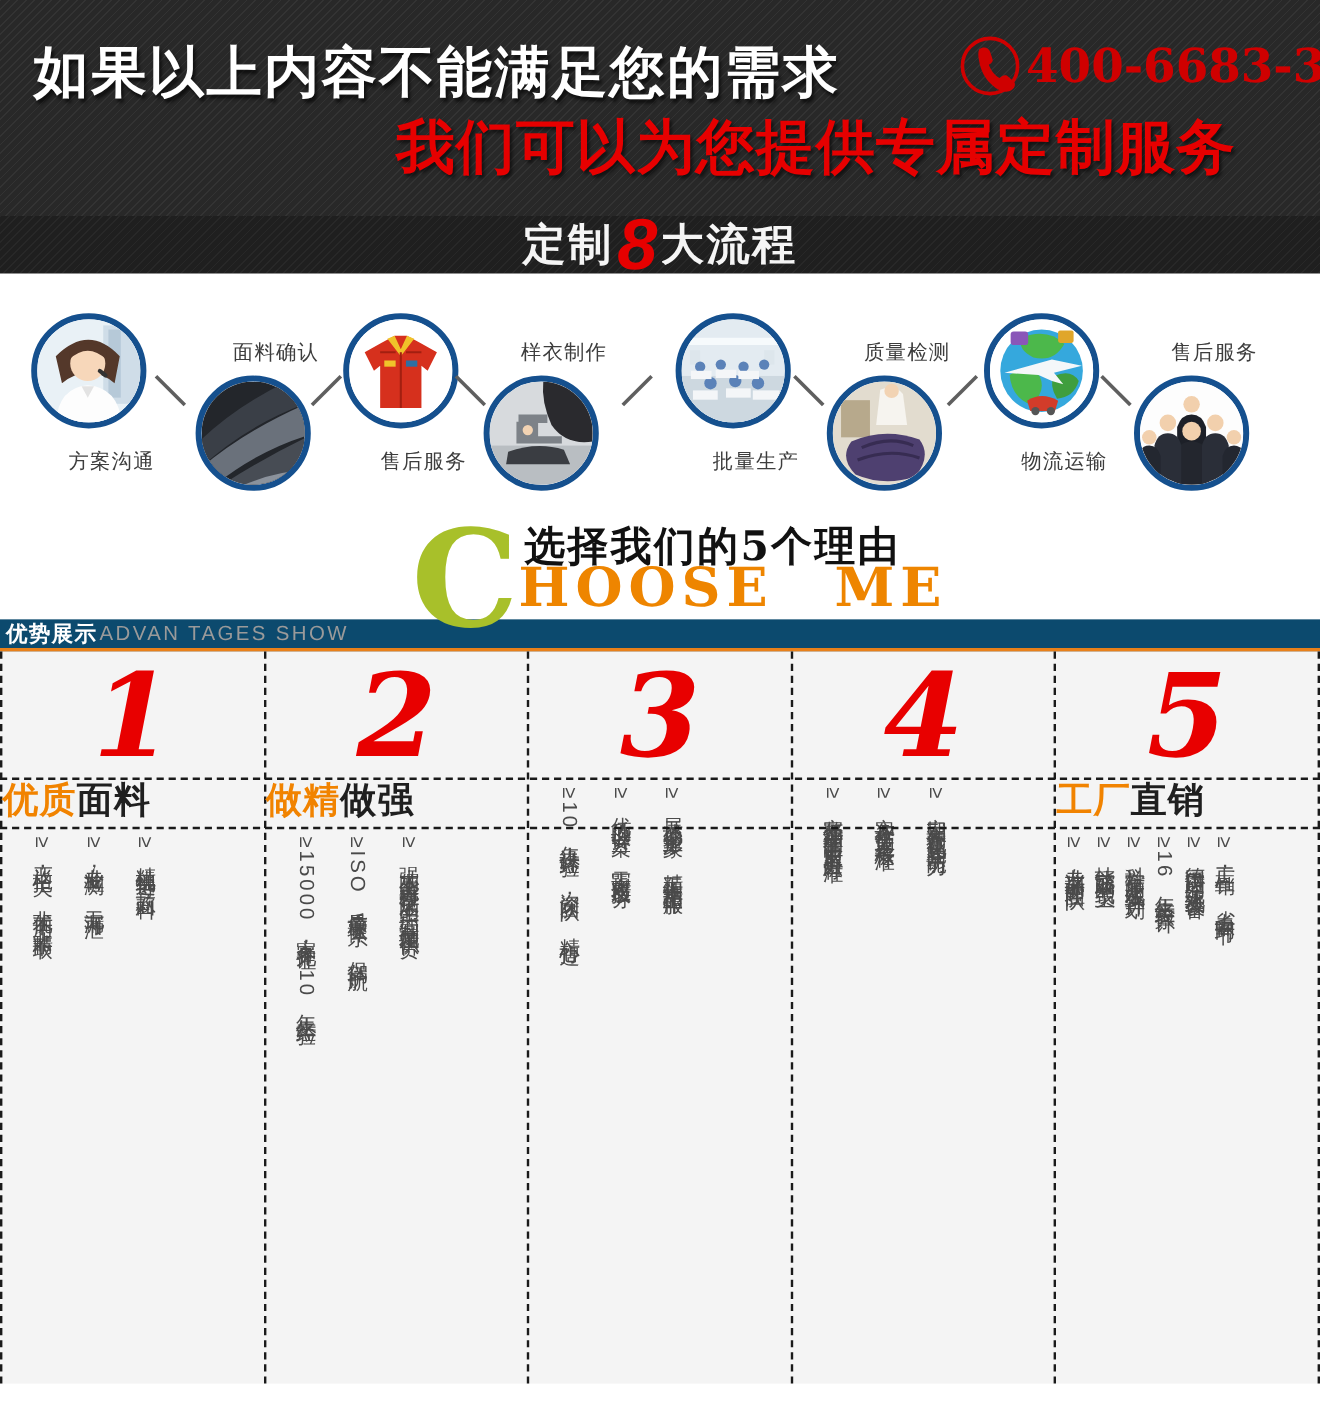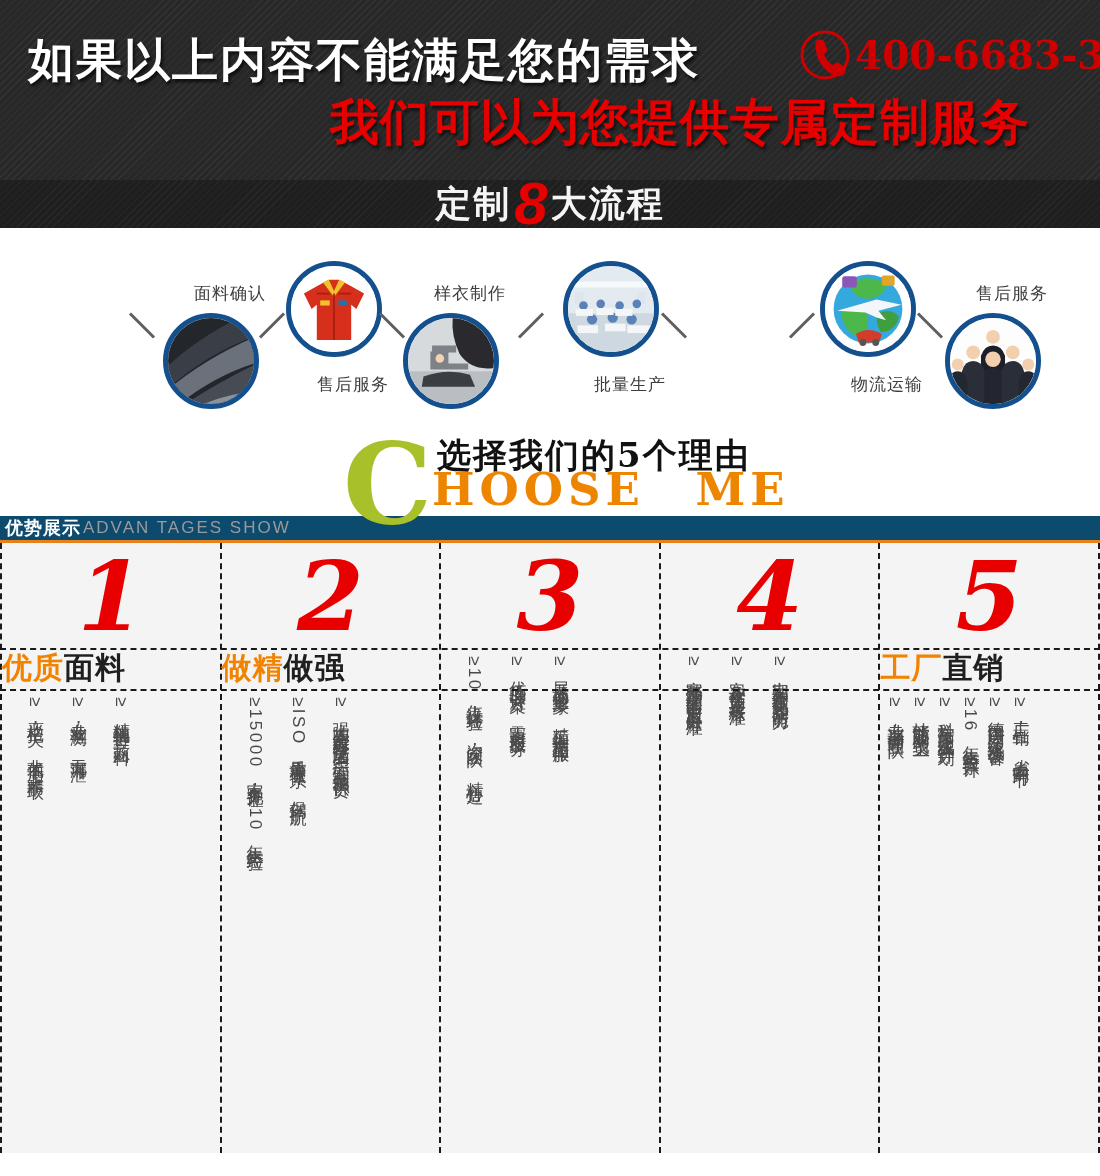--- a/index.html
+++ b/index.html
@@ -133,20 +133,36 @@
   <div class="headline-red">我们可以为您提供专属定制服务</div>
   <div class="process-title">
     <span class="pt-text">定制</span>
     <span class="pt-eight">8</span>
     <span class="pt-text">大流程</span>
   </div>
 </div>
 
 <div class="process">
 
+  <div class="step high" style="left:19px">
+    <div class="circle">
+      <svg viewBox="0 0 100 100">
+        <rect width="100" height="100" fill="#e9f1f6"></rect>
+        <rect x="64" y="6" width="36" height="76" fill="#cfdde8"></rect>
+        <rect x="69" y="10" width="12" height="66" fill="#b6c9d8"></rect>
+        <path d="M18 36 Q50 4 80 36 L75 62 Q50 42 24 62 Z" fill="#54382a"></path>
+        <circle cx="49" cy="43" r="17" fill="#f7d7ba"></circle>
+        <path d="M31 39 Q49 22 67 39 L67 30 Q49 17 31 30 Z" fill="#54382a"></path>
+        <path d="M18 100 Q21 66 49 64 Q78 66 82 100 Z" fill="#fdfdfd"></path>
+        <path d="M43 65 L49 76 L55 65 Z" fill="#e3e3e3"></path>
+        <rect x="58" y="50" width="11" height="4" rx="2" fill="#333" transform="rotate(38 63 52)"></rect>
+      </svg>
+    </div>
+    <div class="slabel">方案沟通</div>
+  </div>
 
   <div class="conn c-down" style="left:125px"></div>
 
   <div class="step low" style="left:156px">
     <div class="slabel">面料确认</div>
     <div class="circle">
       <svg viewBox="0 0 100 100">
         <rect width="100" height="100" fill="#23262b"></rect>
         <path d="M-10 66 Q35 18 110 -12 L110 18 Q40 42 -10 92 Z" fill="#3a3f47"></path>
         <path d="M-10 92 Q38 48 110 18 L110 50 Q45 68 -10 120 Z" fill="#6a717b"></path>
@@ -216,20 +232,33 @@
           <rect x="43" y="67" width="24" height="9"></rect>
             <rect x="69" y="69" width="26" height="9"></rect>
         </g>
       </svg>
     </div>
     <div class="slabel">批量生产</div>
   </div>
 
   <div class="conn c-down" style="left:657px"></div>
 
+  <div class="step low" style="left:682px">
+    <div class="slabel">质量检测</div>
+    <div class="circle">
+      <svg viewBox="0 0 100 100">
+        <rect width="100" height="100" fill="#e2dccf"></rect>
+        <rect x="8" y="18" width="28" height="36" fill="#b7a98c"></rect>
+        <path d="M46 8 Q60 2 68 12 L72 42 H42 Z" fill="#f6f4ef"></path>
+        <circle cx="57" cy="9" r="7" fill="#f2d3b3"></circle>
+        <path d="M18 58 Q50 44 84 56 Q96 72 80 92 Q50 102 22 90 Q6 74 18 58 Z" fill="#4e4070"></path>
+        <path d="M28 64 Q55 52 78 62 M24 76 Q55 64 84 74" stroke="#372c52" stroke-width="3" fill="none"></path>
+      </svg>
+    </div>
+  </div>
 
   <div class="conn c-up" style="left:785px"></div>
 
   <div class="step high" style="left:813px">
     <div class="circle">
       <svg viewBox="0 0 100 100">
         <rect width="100" height="100" fill="#ffffff"></rect>
         <circle cx="50" cy="50" r="40" fill="#35a8dd"></circle>
         <path d="M30 18 Q56 8 72 24 Q62 42 42 37 Q27 30 30 18 Z" fill="#4cb84b"></path>
         <path d="M19 54 Q35 44 48 55 Q55 70 40 83 Q21 76 19 54 Z" fill="#4cb84b"></path>

